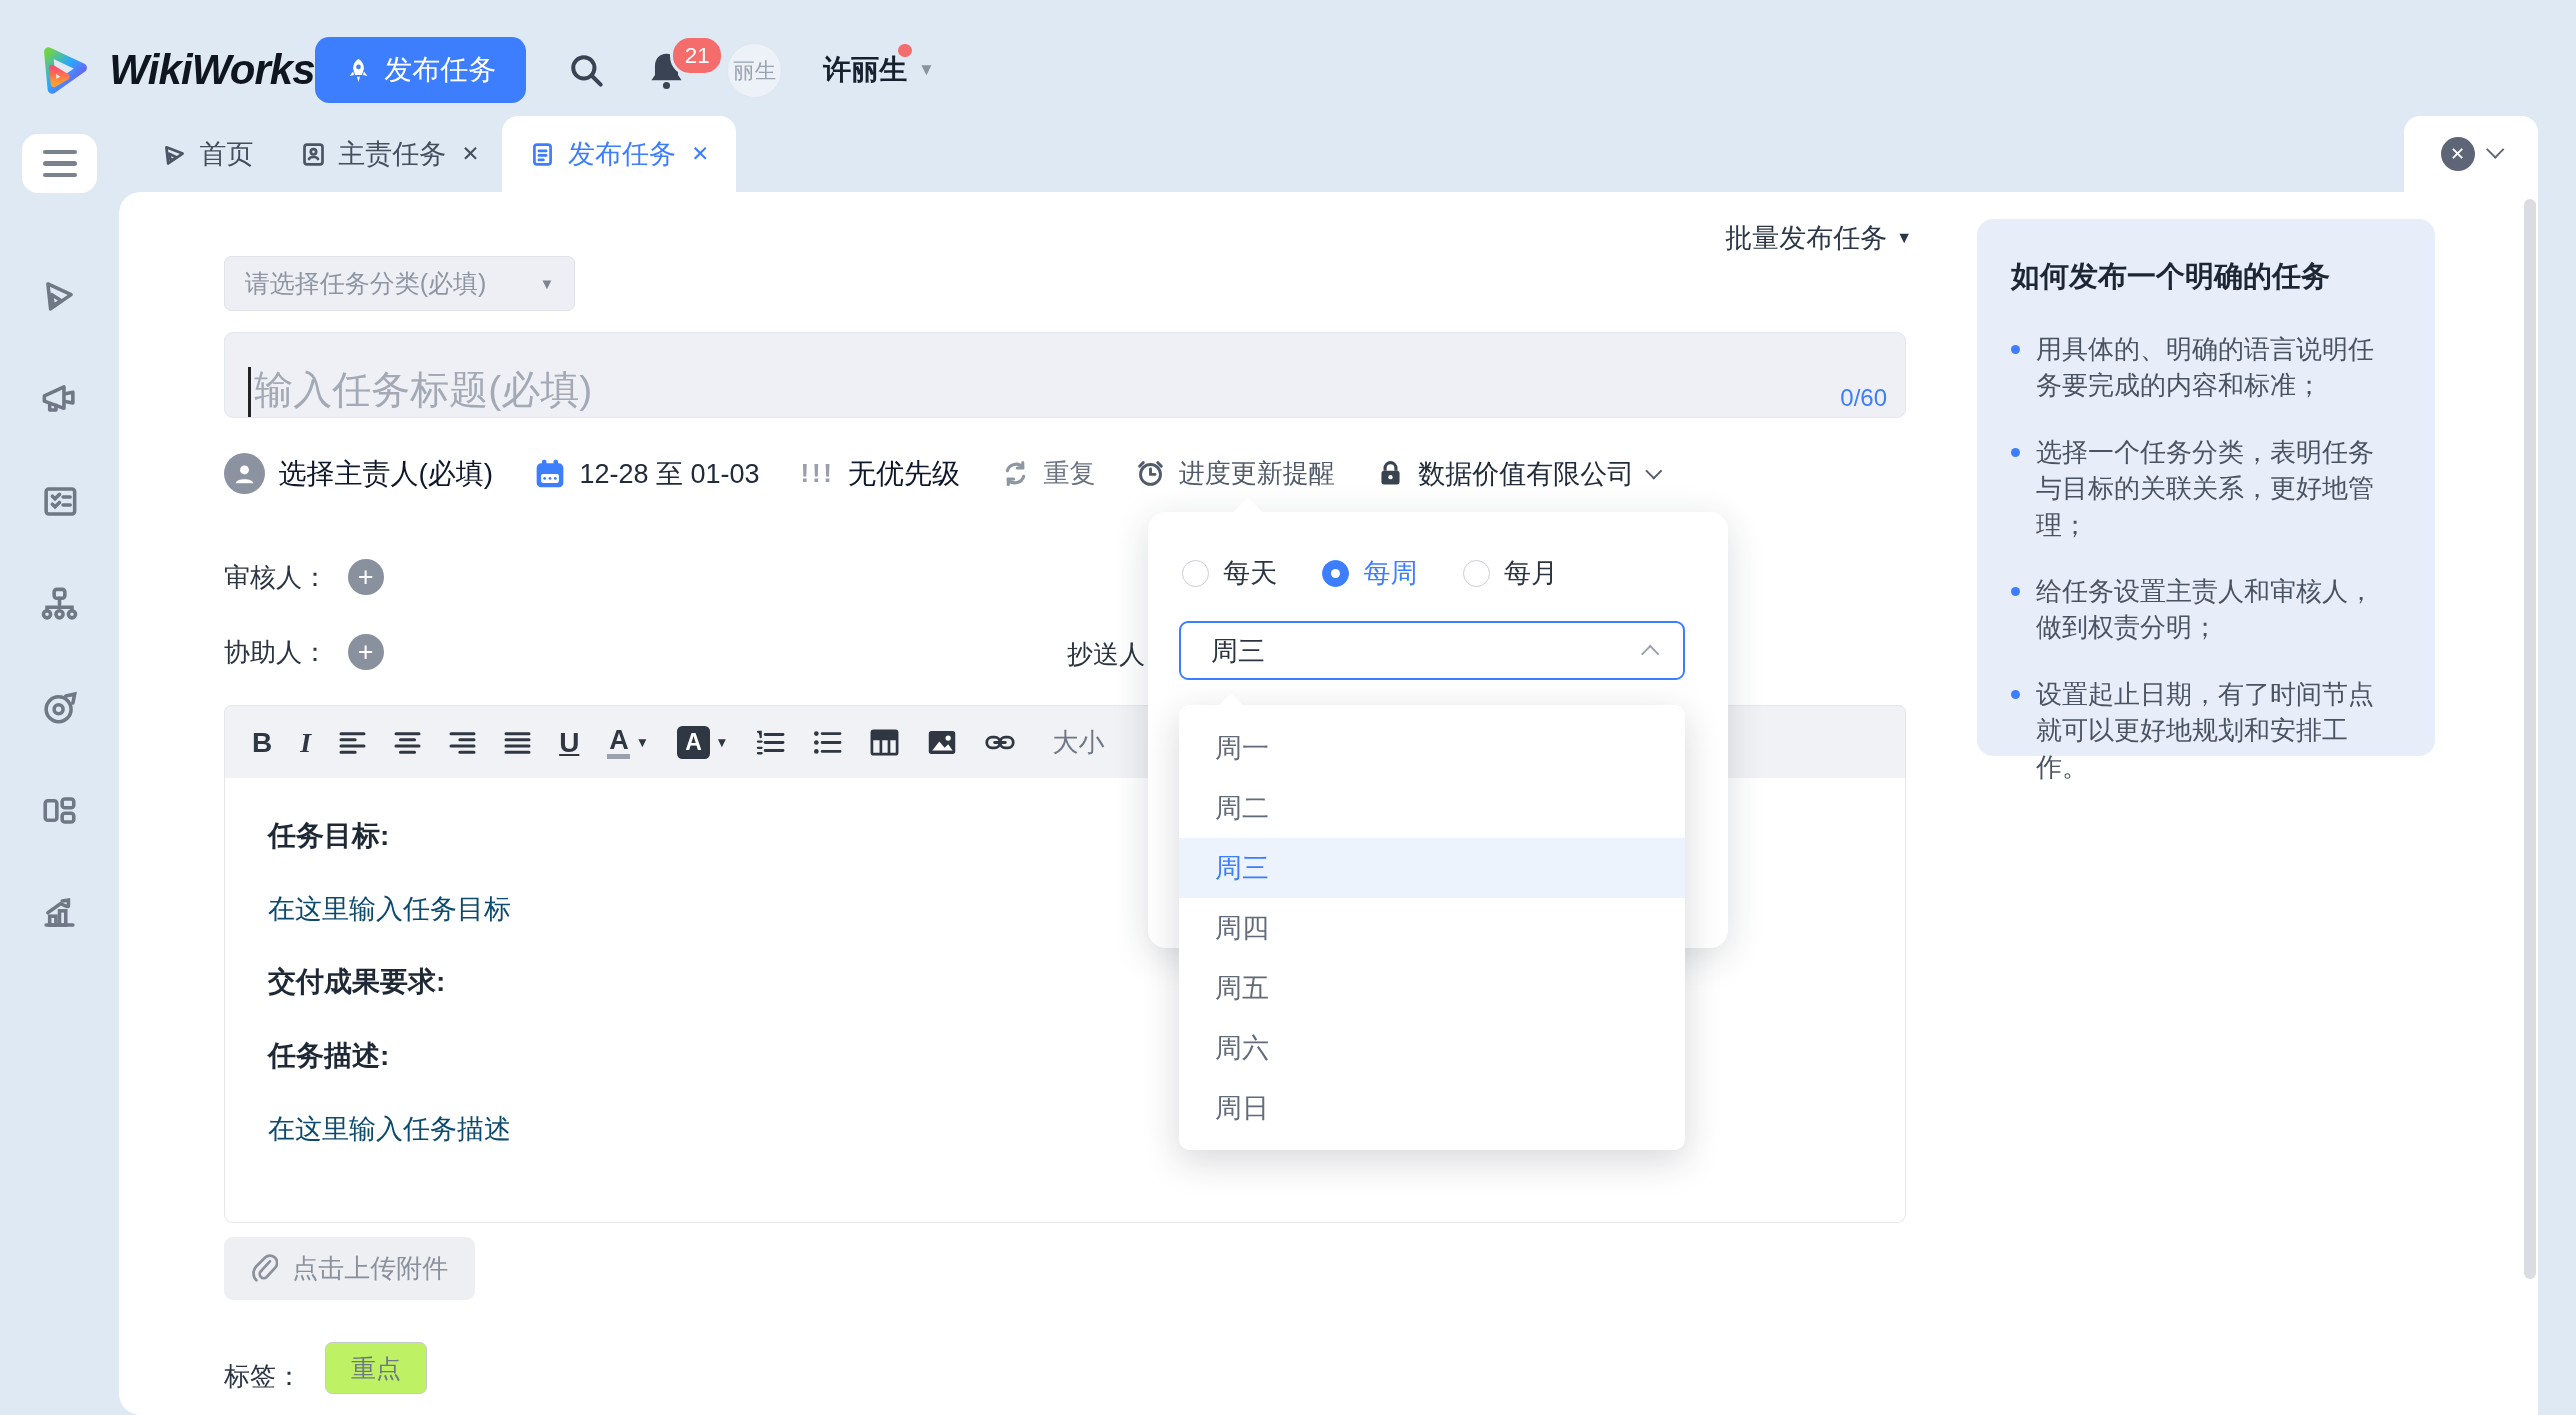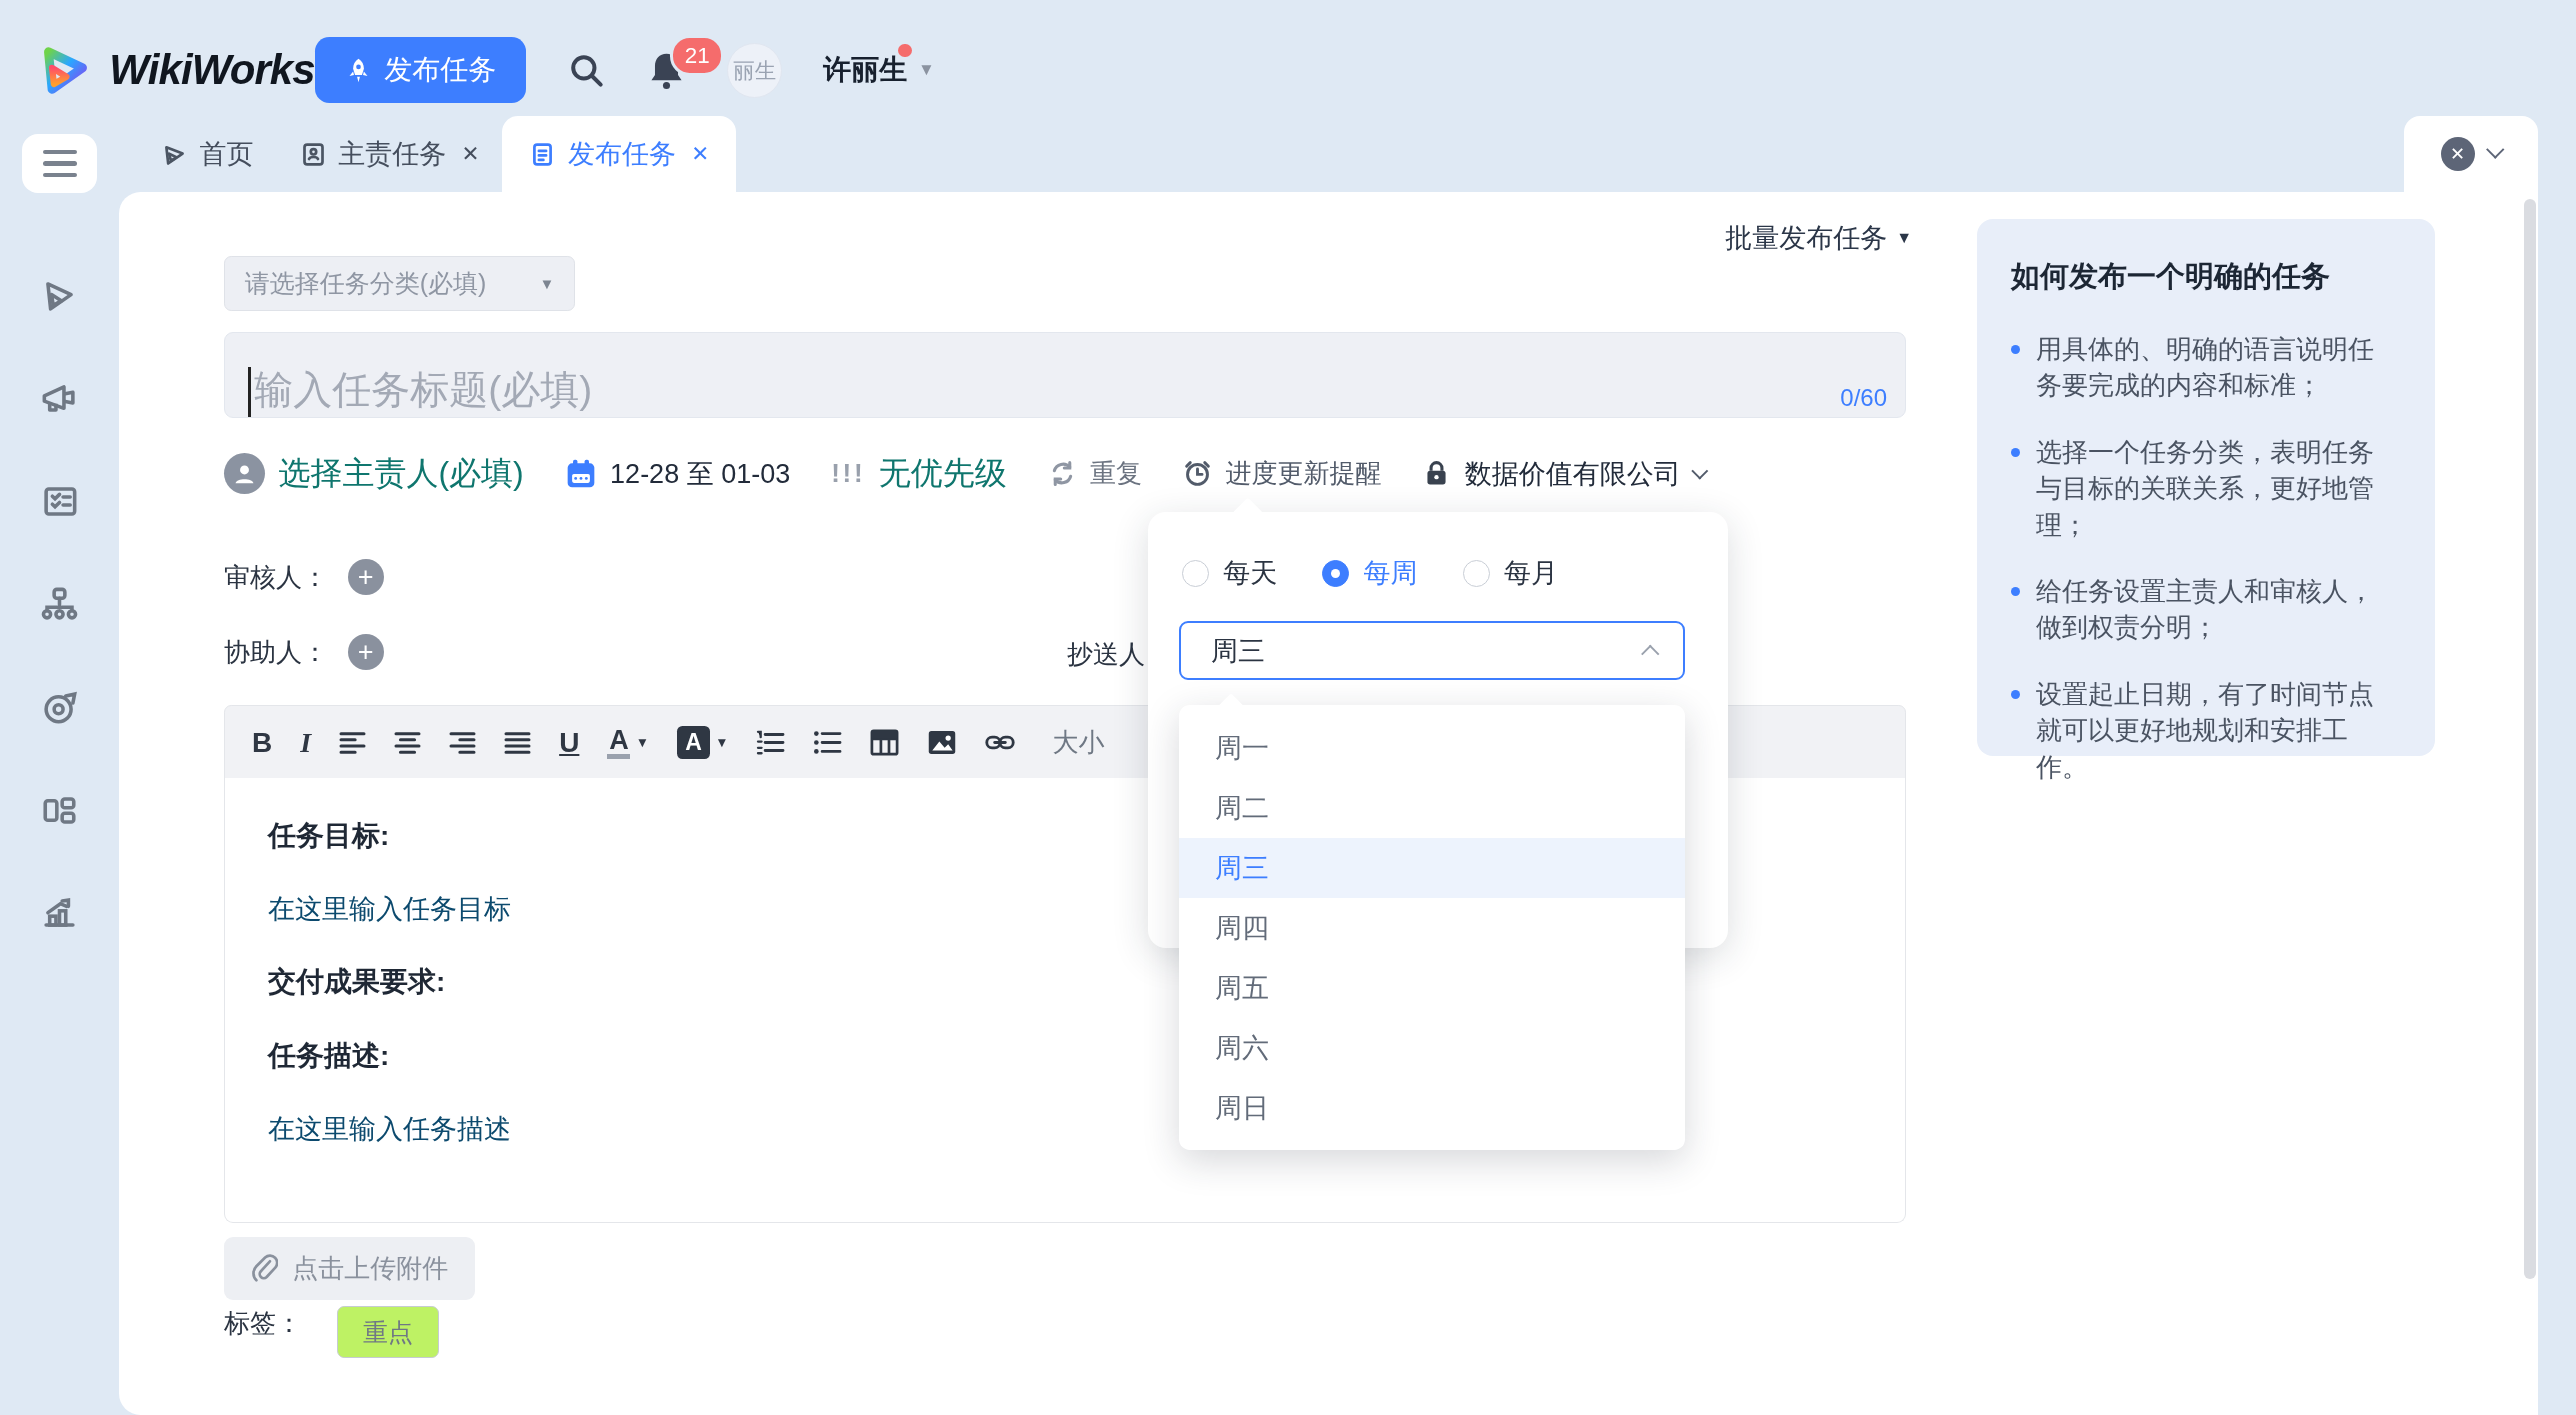--- a/index.html
+++ b/index.html
@@ -50,21 +50,21 @@
   .category-select .ph{font-size:25px;color:#8f96a3}
   .category-select .caret-down-glyph{color:#7d8591;font-size:15px}
 
   .title-input{position:absolute;left:105px;top:140px;width:1682px;height:86px;background:#eef0f5;border:1.8px solid #e3e7ee;border-radius:9px;display:flex;align-items:flex-end;padding:0 23px;cursor:text}
   .title-input .caret-bar{width:2.7px;height:50px;background:#222;margin-right:3.6px}
   .title-input .ph{font-size:39px;color:#a3a9b5}
   .char-counter{position:absolute;right:18px;bottom:5.4px;font-size:24px;color:#3d7eff}
 
   .meta-row{position:absolute;left:105px;top:260px;height:43px;display:flex;align-items:center;gap:41px}
   .meta-item{display:flex;align-items:center;gap:13.4px;cursor:pointer}
-  .meta-label-gray{font-size:32px;color:#0f766e}
+  .meta-label-gray{font-size:28px;color:#0f172a}
   .meta-label-mid{font-size:26px;color:#6b7380}
   .meta-label-dark2{font-size:26px;color:#525b6a}
   .meta-label-dark{font-size:27px;color:#222b3a}
   .person-circle{width:41px;height:41px;border-radius:50%;background:#8b93a1;display:flex;align-items:center;justify-content:center;color:#fff}
   .priority-glyph{font-size:26px;font-weight:800;color:#99a0ac;letter-spacing:2.7px}
   .company-chev{width:11.6px;height:11.6px;border-right:2.7px solid #525b6a;border-bottom:2.7px solid #525b6a;transform:rotate(45deg);margin-top:-5.4px}
 
   .people-row{position:absolute;left:105px;display:flex;align-items:center;gap:19.7px}
   .people-label{font-size:26px;color:#2b3442}
   .plus-btn{width:36px;height:36px;border-radius:50%;background:#8a919e;color:#fff;font-size:27px;line-height:1;display:flex;align-items:center;justify-content:center;border:none;cursor:pointer}
@@ -79,21 +79,21 @@
   .tb-bgA{background:#2f3743;color:#fff;font-size:23px;font-weight:700;border-radius:5.4px;padding:2.7px 8px}
   .tb-caret{font-size:13.4px;color:#2f3743}
   .tb-size{font-size:26px;color:#6f7884;margin-left:9px}
   .tb-size-caret{margin-left:97px;font-size:14.3px;color:#2f3743}
 
   .editor-body{position:absolute;left:105px;top:586px;width:1682px;height:445px;background:#fff;border:1.8px solid #e4e6ea;border-top:none;border-radius:0 0 9px 9px;padding:39px 43px;cursor:text}
   .ed-h{font-size:28px;font-weight:700;color:#1f2835;margin-bottom:36px}
   .ed-p{font-size:27px;color:#0c4a6e;margin-bottom:36px}
 
   .upload-btn{position:absolute;left:105px;top:1045px;height:63px;background:#edeff3;border:none;border-radius:9px;display:flex;align-items:center;gap:14.3px;padding:0 27px;font-size:26px;color:#8a919d;cursor:pointer;font-family:inherit}
-  .tag-row{position:absolute;left:105px;top:1114px;display:flex;align-items:flex-start;gap:35px}
+  .tag-row{position:absolute;left:105px;top:1150px;display:flex;align-items:flex-end;gap:23px}
   .tag-label{font-size:26px;color:#2b3442}
   .tag-chip{height:52px;padding:0 25px;border:1.8px solid #c6cbd3;border-radius:7.2px;background:#bef264;font-size:25px;color:#6f7884;display:flex;align-items:center;cursor:pointer;font-family:inherit}
 
   .scrollbar{position:absolute;left:2405px;top:7.2px;width:11.6px;height:1080px;border-radius:6.3px;background:#dadce1;cursor:pointer}
 
   
   .tips{position:absolute;left:1977px;top:219px;width:458px;height:537px;background:#e8eef9;border-radius:16px;padding:38px 36px 0 34px}
   .tips-title{font-size:29px;font-weight:700;color:#1c2634;margin-bottom:34px}
   .tip{display:flex;gap:16px;margin-bottom:30px}
   .tip-dot{flex:0 0 auto;width:9px;height:9px;border-radius:50%;background:#3d7eff;margin-top:14.3px}

